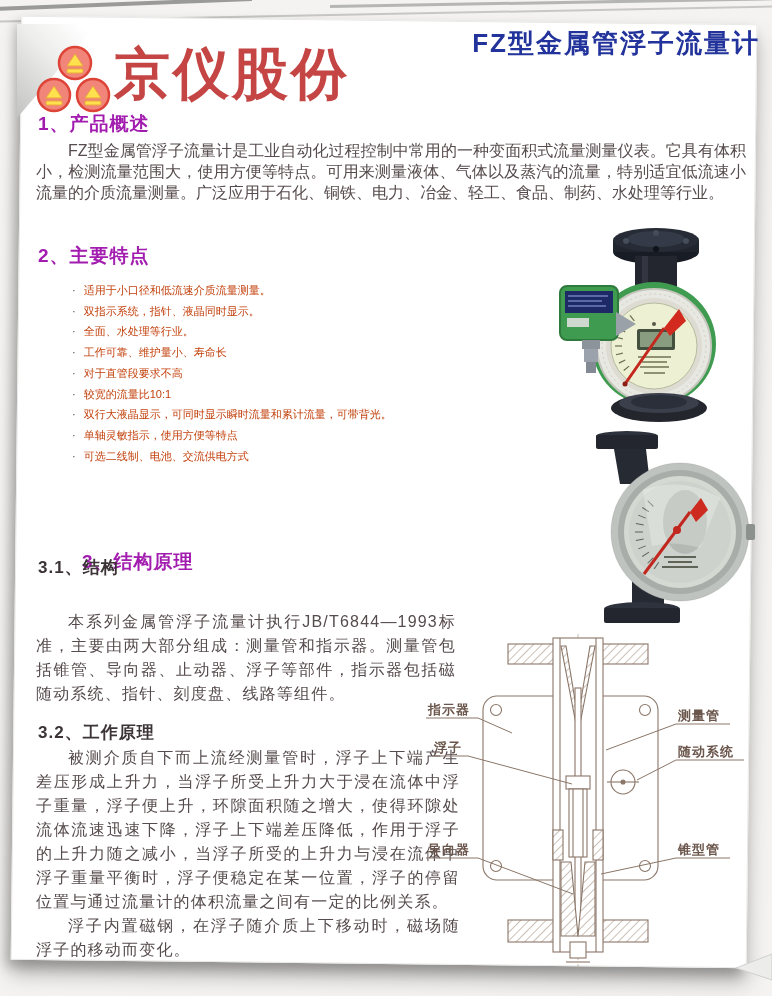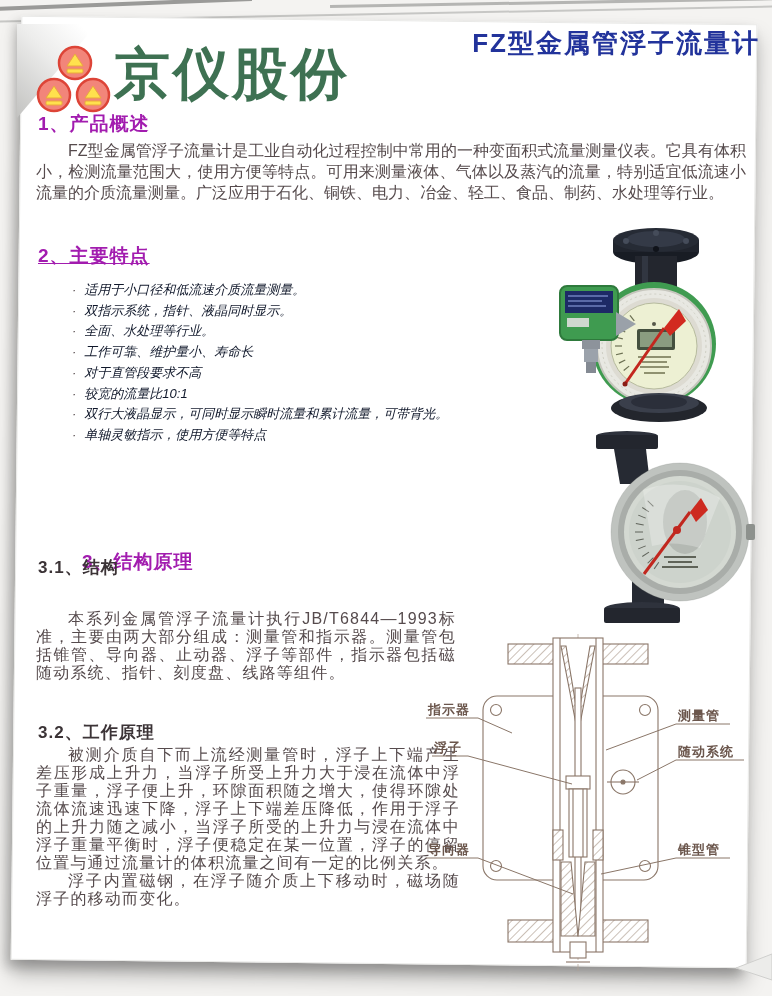--- a/index.html
+++ b/index.html
@@ -28,39 +28,39 @@
   }
   .content{position:absolute;left:0;top:0;width:772px;height:996px;z-index:3;}
 
   .page-title{
     position:absolute;left:50px;right:12px;top:26px;text-align:right;
     font-size:26px;font-weight:bold;color:#22339b;letter-spacing:2px;
   }
   .logo-mark{position:absolute;left:36px;top:45px;}
   .logo-text{
     position:absolute;left:114px;top:44px;
-    font-size:56px;font-weight:bold;color:#14532d;opacity:.82;letter-spacing:3px;line-height:60px;
+    font-size:56px;font-weight:bold;color:#b91c1c;opacity:.82;letter-spacing:3px;line-height:60px;
   }
   .h-blue{position:absolute;left:38px;font-size:19px;font-weight:bold;color:#a21caf;letter-spacing:1px;}
   .h-black{position:absolute;left:38px;font-size:17px;font-weight:bold;color:#3b3336;letter-spacing:1px;}
   .body-text{
     position:absolute;color:#564b4d;font-size:16px;line-height:21px;
     text-align:justify;
   }
   .indent{text-indent:2em;}
   .features{
     position:absolute;left:72px;top:280px;width:520px;margin:0;padding:0;list-style:none;
-    color:#0f172a;font-size:13px;font-style:italic;
+    color:#c2410c;font-size:11px;
   }
   .features li{line-height:20.7px;white-space:nowrap;}
   .features li::before{content:"·";margin-right:8px;color:#564b4d;}
   .photo{position:absolute;}
   .diagram{position:absolute;left:420px;top:630px;}
   .dlabel{font-size:13px;font-weight:bold;fill:#6b564c;letter-spacing:1px;}
-  .narrow{letter-spacing:1.2px;line-height:18px;}
+  .narrow{letter-spacing:1.2px;line-height:24px;}
   .narrow p{margin:0;text-indent:2em;}
 </style>
 </head>
 <body>
 
 <div class="edge1"></div>
 <div class="edge2"></div>
 <div class="edge3"></div>
 <div class="sheet"></div>
 <div class="fold"></div>
@@ -82,30 +82,31 @@
         <polygon points="57,41 49,53 65,53" fill="#ffe14d" stroke="#e9a93d" stroke-width="1"></polygon>
         <rect x="49" y="56" width="16" height="4" rx="1" fill="#ffe14d" stroke="#e9a93d" stroke-width="1"></rect>
       </g>
     </svg>
   </div>
   <div class="logo-text">京仪股份</div>
 
   <div class="h-blue" style="top:111px;">1、产品概述</div>
   <div class="body-text indent" style="left:36px;top:140px;width:710px;">FZ型金属管浮子流量计是工业自动化过程控制中常用的一种变面积式流量测量仪表。它具有体积小，检测流量范围大，使用方便等特点。可用来测量液体、气体以及蒸汽的流量，特别适宜低流速小流量的介质流量测量。广泛应用于石化、铜铁、电力、冶金、轻工、食品、制药、水处理等行业。</div>
 
-  <div class="h-blue" style="top:243px;text-decoration:underline;">2、主要特点</div>
+  <div class="h-blue" style="top:243px;">2、主要特点</div>
   <ul class="features">
     <li>适用于小口径和低流速介质流量测量。</li>
     <li>双指示系统，指针、液晶同时显示。</li>
     <li>全面、水处理等行业。</li>
     <li>工作可靠、维护量小、寿命长</li>
     <li>对于直管段要求不高</li>
     <li>较宽的流量比10:1</li>
     <li>双行大液晶显示，可同时显示瞬时流量和累计流量，可带背光。</li>
     <li>单轴灵敏指示，使用方便等特点</li>
+    <li>可选二线制、电池、交流供电方式</li>
   </ul>
 
   <div class="photo" style="left:558px;top:226px;">
     <svg width="207" height="203" viewBox="0 0 207 203">
       <ellipse cx="98" cy="26" rx="43" ry="12" fill="#181c24"></ellipse>
       <rect x="55" y="14" width="86" height="12" fill="#20242d"></rect>
       <ellipse cx="98" cy="14" rx="43" ry="12" fill="#262b35"></ellipse>
       <ellipse cx="98" cy="13" rx="29" ry="8" fill="#343a47"></ellipse>
       <circle cx="68" cy="15" r="3" fill="#454c5a"></circle>
         <circle cx="128" cy="15" r="3" fill="#454c5a"></circle>

